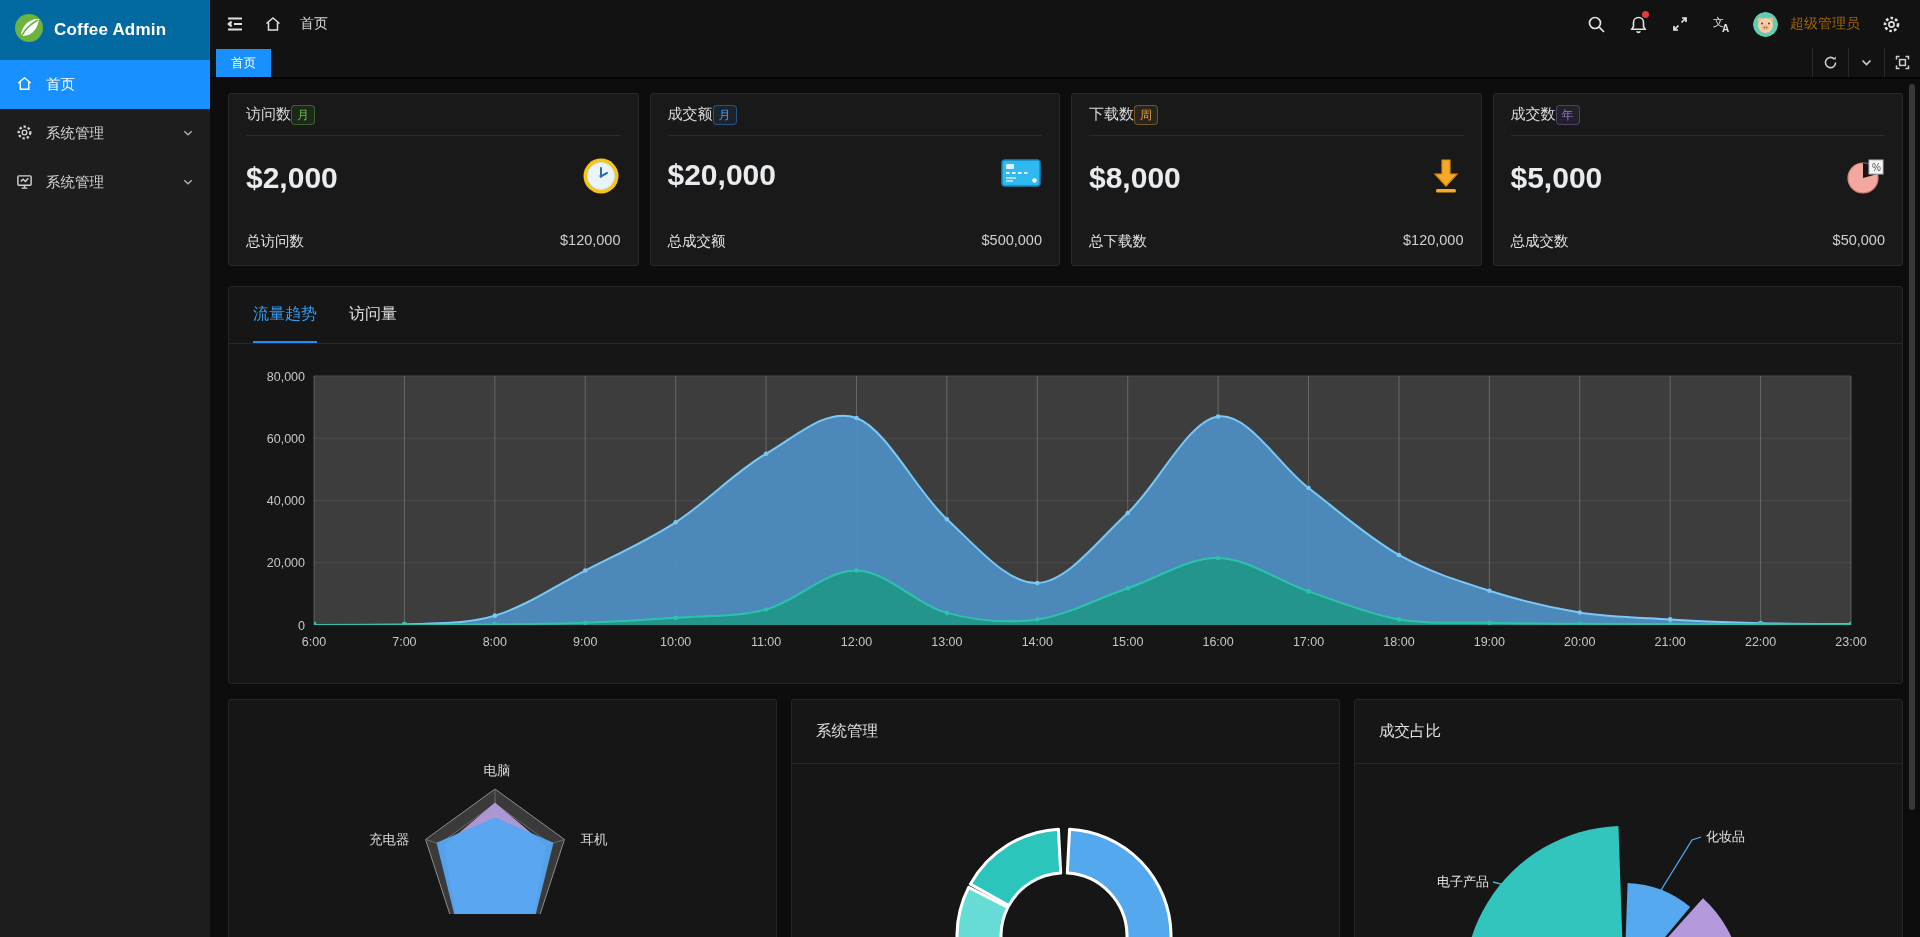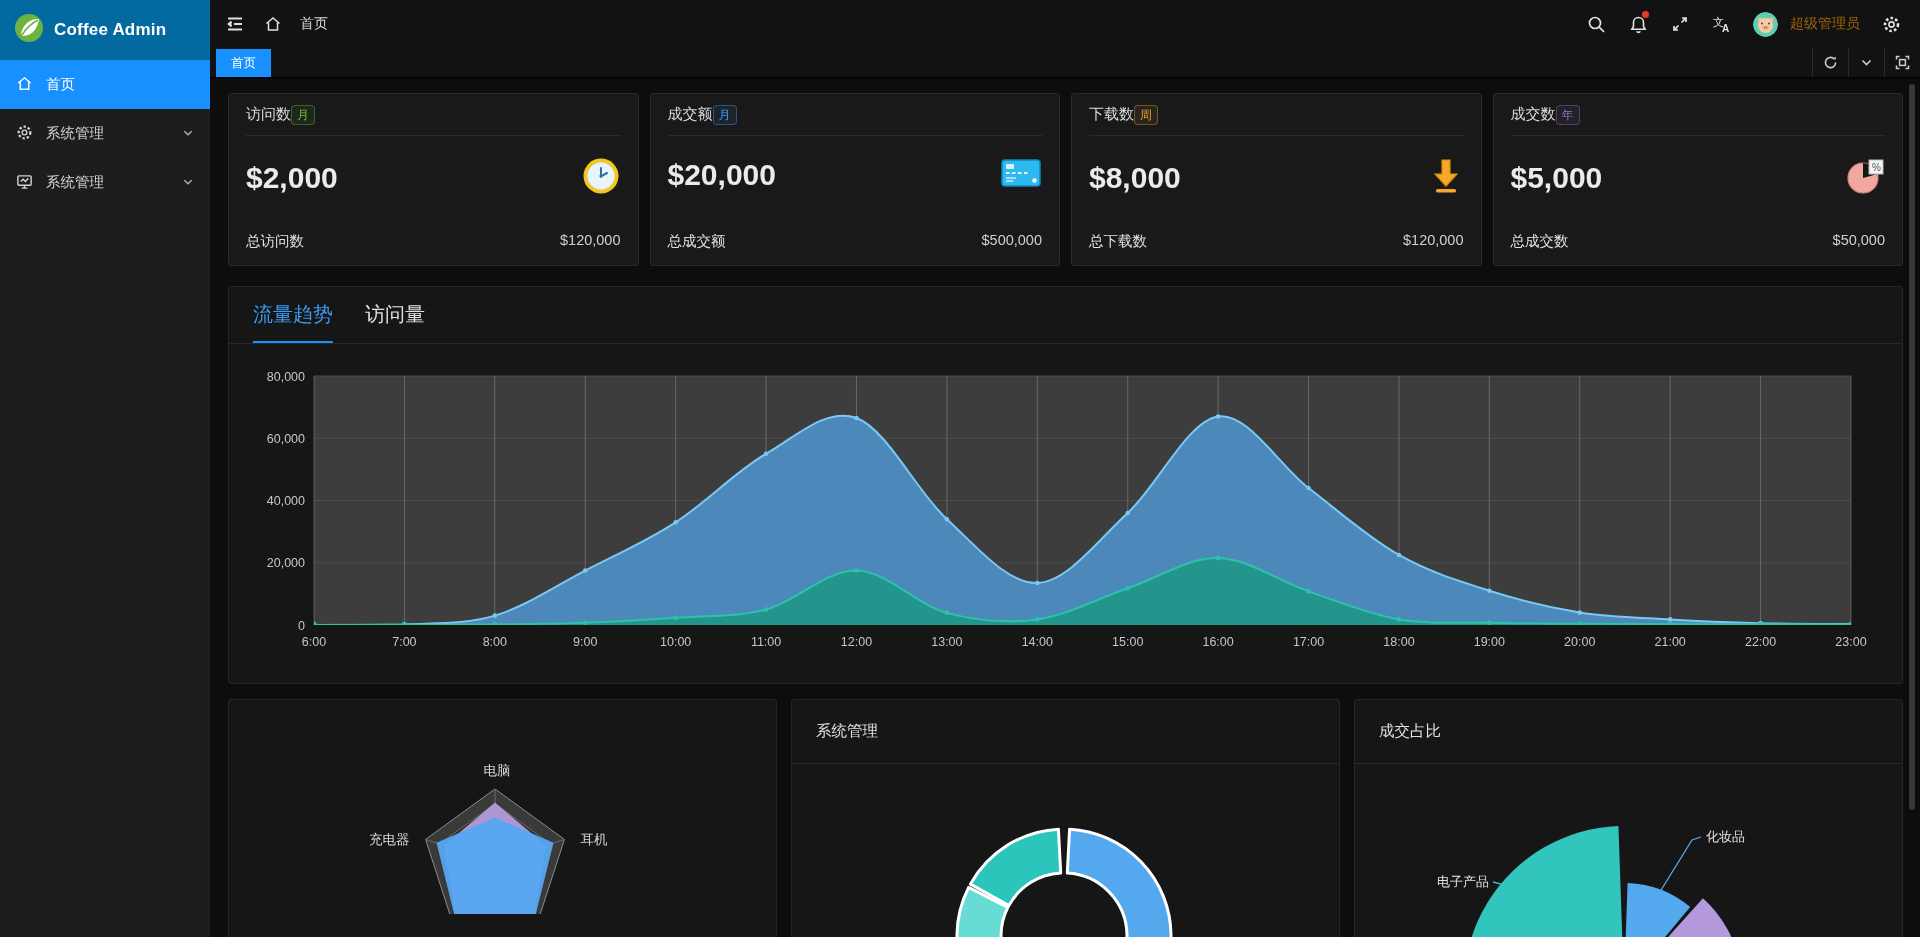--- a/index.html
+++ b/index.html
@@ -49,21 +49,21 @@
   .sc-value { font-size:30px; font-weight:600; color:#e9ecef; }
   .sc-foot { margin-top:auto; padding-bottom:14px; display:flex; justify-content:space-between;
              font-size:14.5px; color:#e2e2e2; }
   .sc-foot .fv { color:#cfcfcf; }
 
   
   .chart-card { margin-top:20px; height:398px; background:#161616; border:1px solid #262626;
                 border-radius:3px; position:relative; }
   .chart-tabs { height:57px; display:flex; align-items:stretch; padding-left:24px; gap:32px;
                 border-bottom:1px solid #282828; }
-  .ct { font-size:20px; color:#e0e0e0; display:flex; align-items:center; cursor:pointer;
+  .ct { font-size:16px; color:#e0e0e0; display:flex; align-items:center; cursor:pointer;
         border-bottom:2px solid transparent; }
   .ct.active { color:#3a9aef; border-bottom-color:#1890ff; }
   .chart-body { position:absolute; left:0; right:0; top:57px; bottom:0; }
 
   
   .bottom-row { margin-top:15px; display:flex; gap:14px; }
   .b-card { flex:1; height:280px; background:#161616; border:1px solid #262626; border-radius:3px; overflow:hidden; }
   .b-head { height:64px; border-bottom:1px solid #282828; display:flex; align-items:center;
             padding-left:24px; font-size:15.5px; color:#e2e2e2; }
   .b-body { position:relative; height:214px; }

